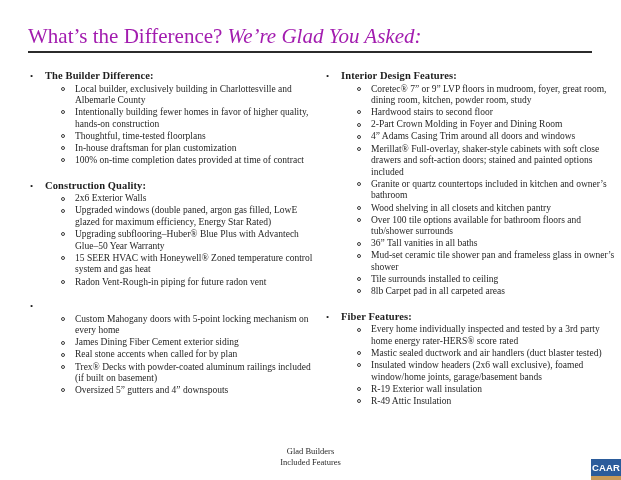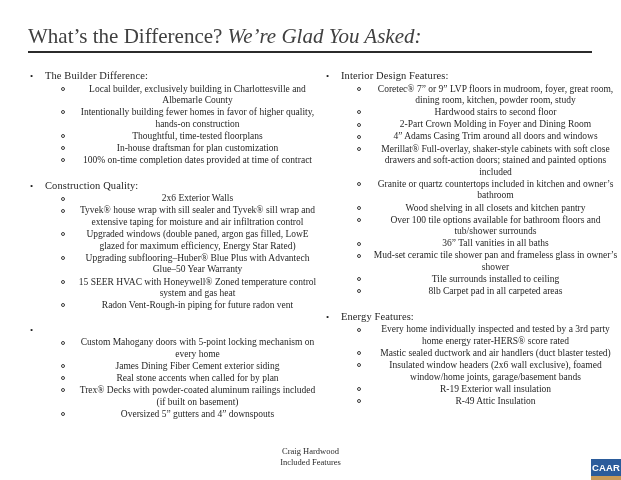--- a/index.html
+++ b/index.html
@@ -18,21 +18,21 @@
   
   .title-block {
     position: absolute;
     left: 28px;
     top: 24px;
     width: 564px;
     border-bottom: 2px solid #2b2b2b;
     padding-bottom: 3px;
     font-size: 21px;
     line-height: 24px;
-    color: #404040;
+    color: #a21caf;
     white-space: nowrap;
   }
   .title-italic { font-style: italic; }
   
   .col {
     position: absolute;
     top: 70px;
     font-size: 9.5px;
     line-height: 11.6px;
   }
@@ -44,30 +44,29 @@
     align-items: baseline;
   }
   .sec-bullet {
     width: 15px;
     flex: 0 0 15px;
     font-size: 9px;
     padding-left: 2px;
     color: #1e1e1e;
   }
   .sec-title {
-    font-weight: normal;
+    font-weight: bold;
     font-size: 10.5px;
     color: #1e1e1e;
     letter-spacing: 0.1px;
   }
   ul.items {
     list-style: none;
     margin: 1px 0 0 0;
     padding: 0;
-    text-align: center;
   }
   li.item {
     position: relative;
     padding-left: 47px;
     margin-bottom: 0.5px;
   }
   li.item::before {
     content: "";
     position: absolute;
     left: 33px;
@@ -139,21 +138,20 @@
         <li class="item">100% on-time completion dates provided at time of contract</li>
       </ul>
     </div>
     <div class="section">
       <div class="sec-head">
         <span class="sec-bullet">•</span>
         <span class="sec-title">Construction Quality:</span>
       </div>
       <ul class="items">
         <li class="item">2x6 Exterior Walls</li>
-        <li class="item">Tyvek® house wrap with sill sealer and Tyvek® sill wrap and extensive taping for moisture and air infiltration control</li>
         <li class="item">Upgraded windows (double paned, argon gas filled, LowE glazed for maximum efficiency, Energy Star Rated)</li>
         <li class="item">Upgrading subflooring–Huber® Blue Plus with Advantech Glue–50 Year Warranty</li>
         <li class="item">15 SEER HVAC with Honeywell® Zoned temperature control system and gas heat</li>
         <li class="item">Radon Vent-Rough-in piping for future radon vent</li>
       </ul>
     </div>
     <div class="section">
       <div class="sec-head">
         <span class="sec-bullet">•</span>
       </div>
@@ -183,33 +181,33 @@
         <li class="item">Over 100 tile options available for bathroom floors and tub/shower surrounds</li>
         <li class="item">36” Tall vanities in all baths</li>
         <li class="item">Mud-set ceramic tile shower pan and frameless glass in owner’s shower</li>
         <li class="item">Tile surrounds installed to ceiling</li>
         <li class="item">8lb Carpet pad in all carpeted areas</li>
       </ul>
     </div>
     <div class="section">
       <div class="sec-head">
         <span class="sec-bullet">•</span>
-        <span class="sec-title">Energy Features:</span>
+        <span class="sec-title">Fiber Features:</span>
       </div>
       <ul class="items">
         <li class="item">Every home individually inspected and tested by a 3rd party home energy rater-HERS® score rated</li>
         <li class="item">Mastic sealed ductwork and air handlers (duct blaster tested)</li>
         <li class="item">Insulated window headers (2x6 wall exclusive), foamed window/home joints, garage/basement bands</li>
         <li class="item">R-19 Exterior wall insulation</li>
         <li class="item">R-49 Attic Insulation</li>
       </ul>
     </div>
   </div>
 
 <div class="footer">
-  <div>Craig Hardwood</div>
+  <div>Glad Builders</div>
   <div>Included Features</div>
 </div>
 
 <div class="caar-logo">
   <span class="caar-text">CAAR</span>
   <span class="caar-strip"></span>
 </div>
 
 </body></html>

